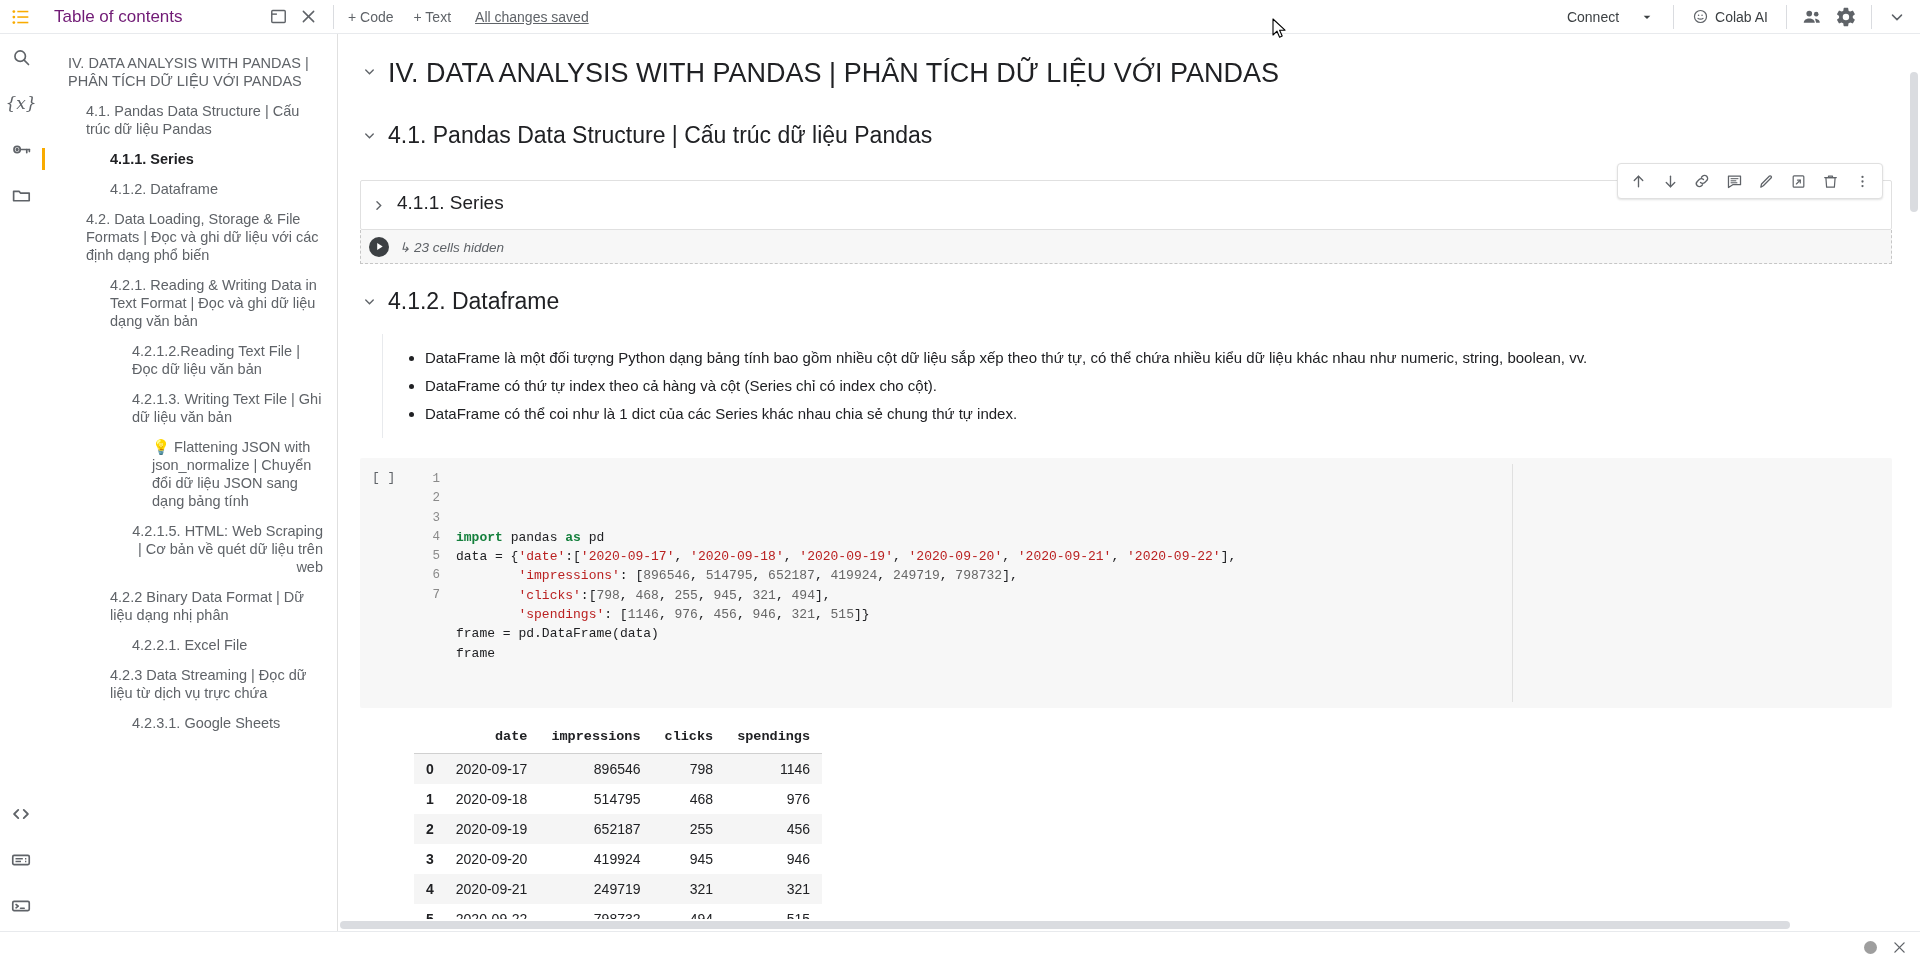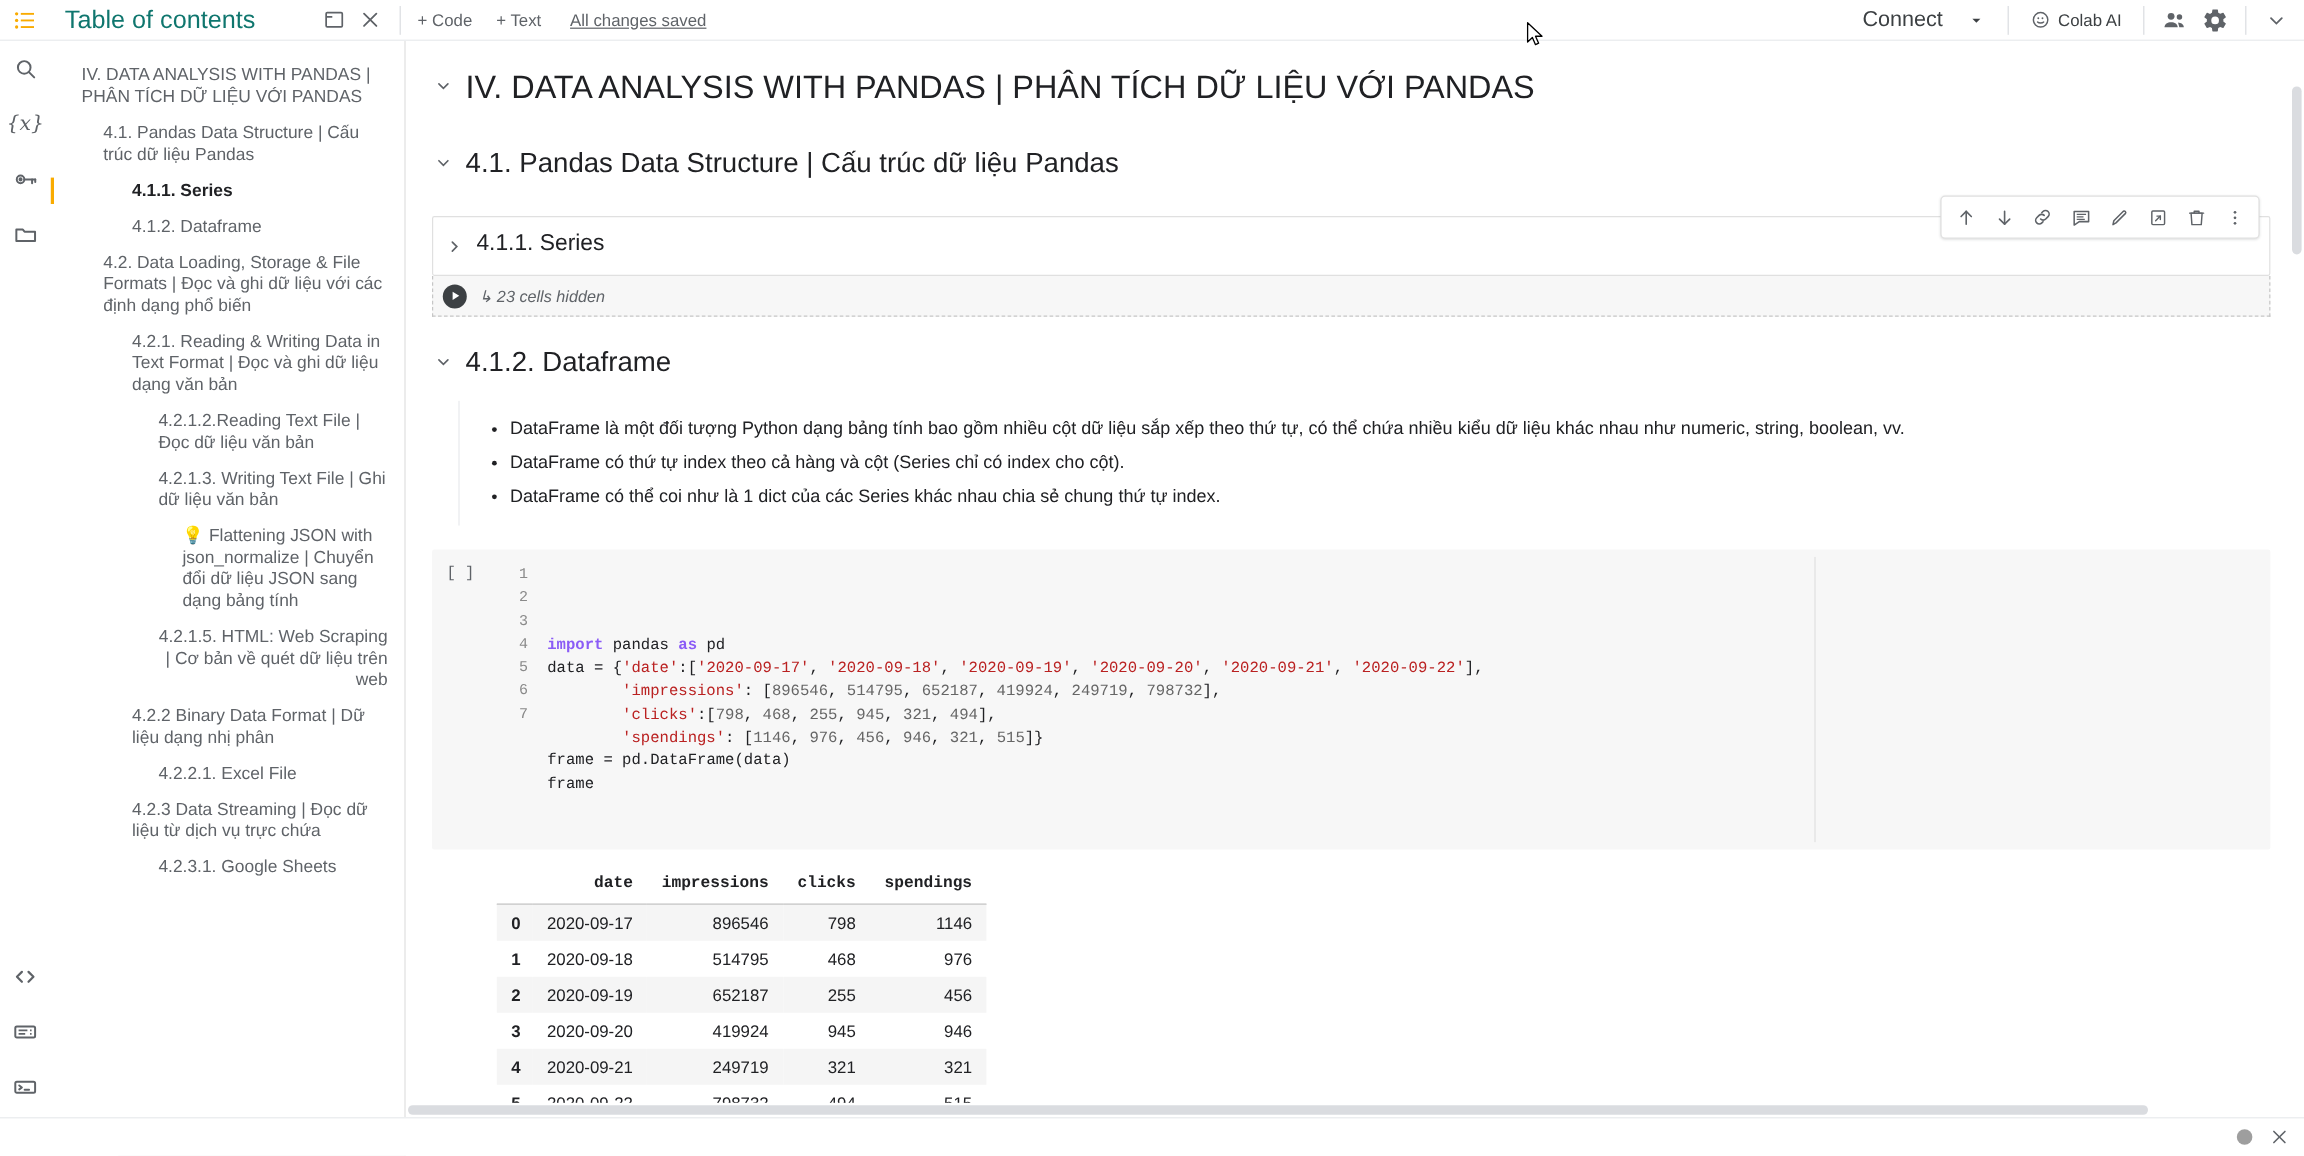--- a/index.html
+++ b/index.html
@@ -35,21 +35,21 @@
     white-space: nowrap; background: transparent; border: none;
     font-family: "Liberation Sans", sans-serif;
   }
   .saved-note {
     font-size: 14px; color: #5f6368; text-decoration: underline;
     margin-left: 14px; cursor: pointer; white-space: nowrap;
   }
   .topbar-spacer { flex: 1 1 auto; }
   .connect-group { display:flex; align-items:center; gap:2px; padding-right: 2px;}
   .connect-btn {
-    font-size: 18px; color: #3c4043; padding: 6px 10px; border-radius: 4px;
+    font-size: 14px; color: #3c4043; padding: 6px 10px; border-radius: 4px;
     cursor: pointer; white-space: nowrap;
   }
   .caret-btn { padding: 4px 8px; border-radius: 4px; cursor:pointer; display:flex; align-items:center;}
   .vline { width:1px; height:24px; background:#dadce0; margin:0 8px; }
   .colab-ai {
     display:flex; align-items:center; gap:6px; font-size:14px; color:#3c4043;
     padding: 5px 10px; border-radius: 4px; cursor:pointer; white-space:nowrap;
   }
   .icon-btn {
     width: 34px; height: 34px; display:flex; align-items:center; justify-content:center;
@@ -81,21 +81,21 @@
   
   .toc {
     width: 296px; flex: 0 0 296px;
     background: #fff;
     border-right: 1px solid #e0e0e0;
     display:flex; flex-direction:column;
     position: relative;
     z-index: 20;
     overflow: hidden;
   }
-  .toc-title { font-size: 21px; color:#0f766e; flex:1 1 auto; }
+  .toc-title { font-size: 17px; color:#701a75; flex:1 1 auto; }
   .toc-hbtn { width:30px;height:30px;display:flex;align-items:center;justify-content:center;border-radius:50%;cursor:pointer;color:#5f6368;}
   .toc-list { flex:1 1 auto; overflow:hidden; padding-top: 14px; }
   .toc-item {
     font-size: 14.5px;
     line-height: 18px;
     color: #5f6368;
     padding: 6px 14px 6px 0;
     cursor: pointer;
     position: relative;
   }
@@ -219,21 +219,21 @@
     font-size: 13px;
     line-height: 19.3px;
     white-space: pre;
     color: #202124;
     position: relative;
     overflow: hidden;
   }
   .code-rule {
     position:absolute; left: 1072px; top: 0; bottom: 0; width: 1px; background:#e0e0e0;
   }
-  .kw  { color:#8b5cf6; font-weight:700; }
+  .kw  { color:#15803d; font-weight:700; }
   .str { color:#ba2121; }
   .num { color:#666666; }
   .nm  { color:#202124; }
 
   
   .output-wrap { padding: 14px 0 0 54px; }
   table.df { border-collapse: collapse; font-family:"Liberation Sans", sans-serif; }
   table.df th, table.df td {
     padding: 7px 12px;
     font-size: 14px;

